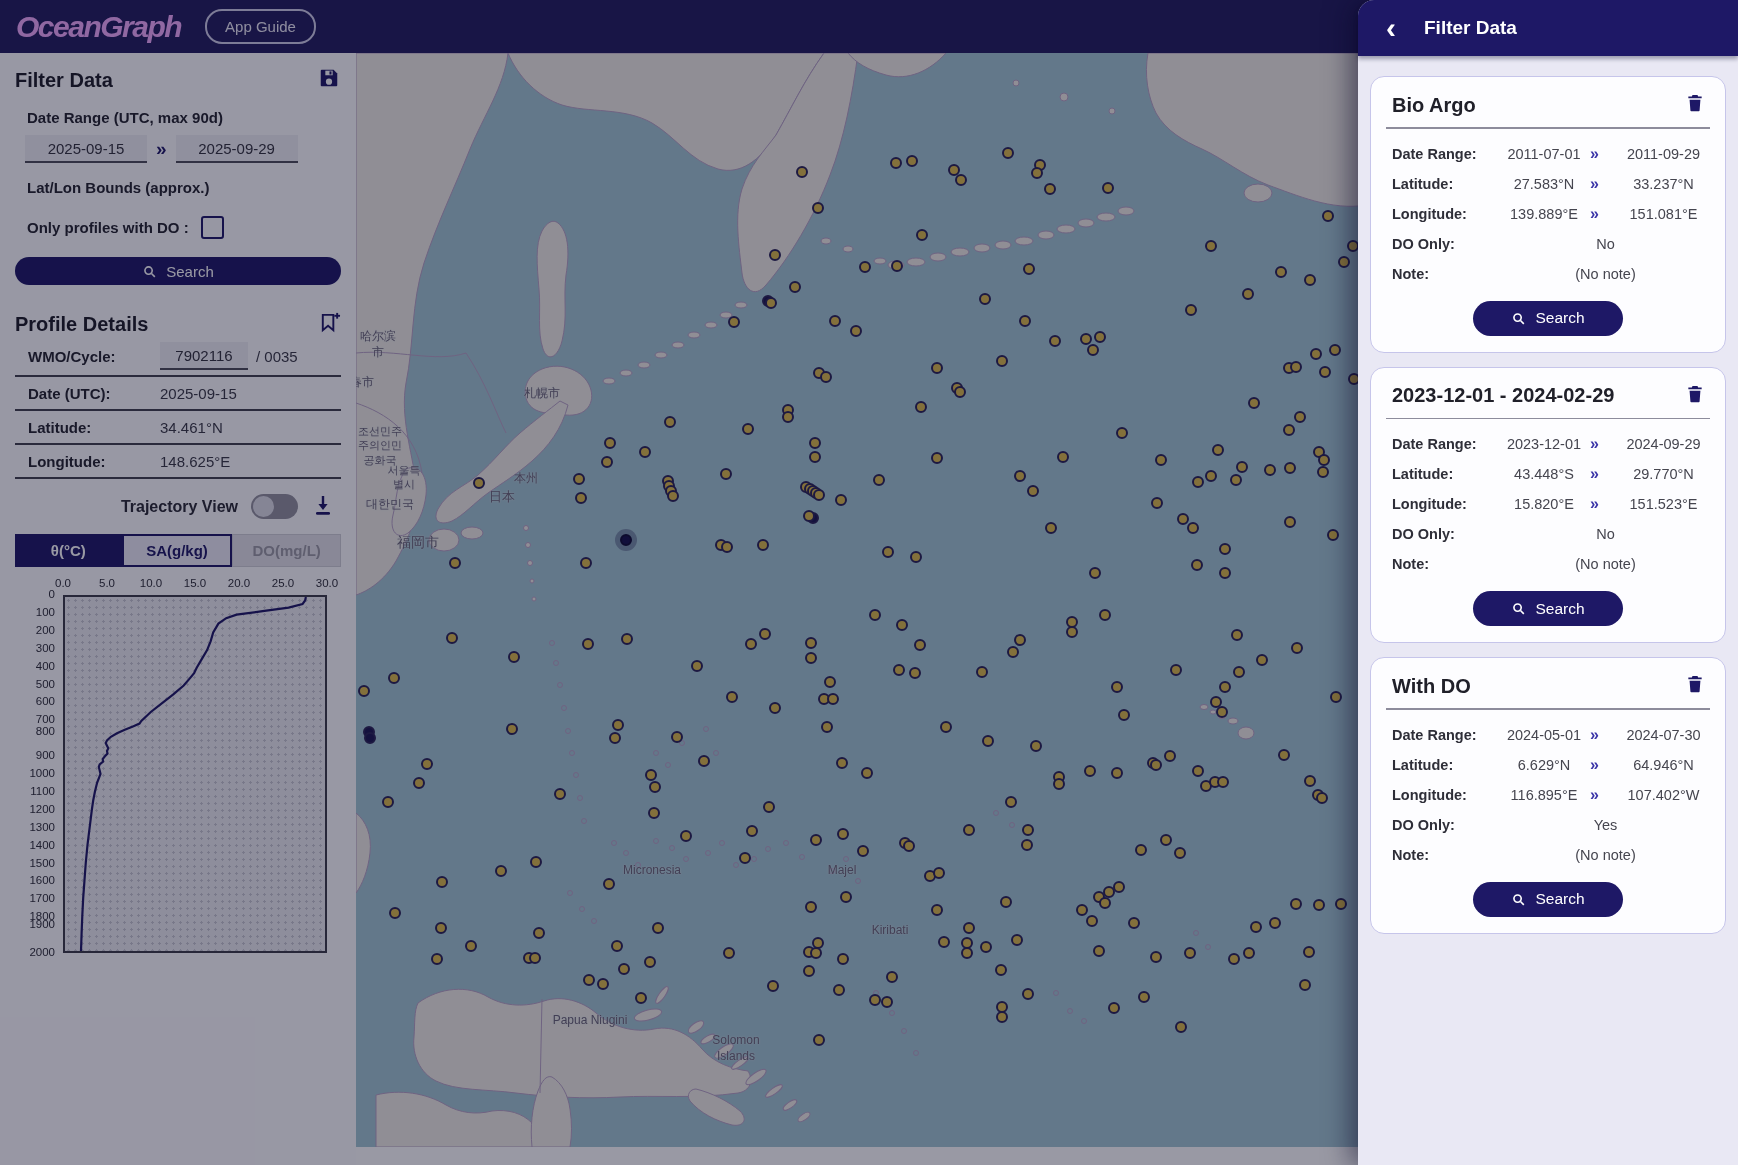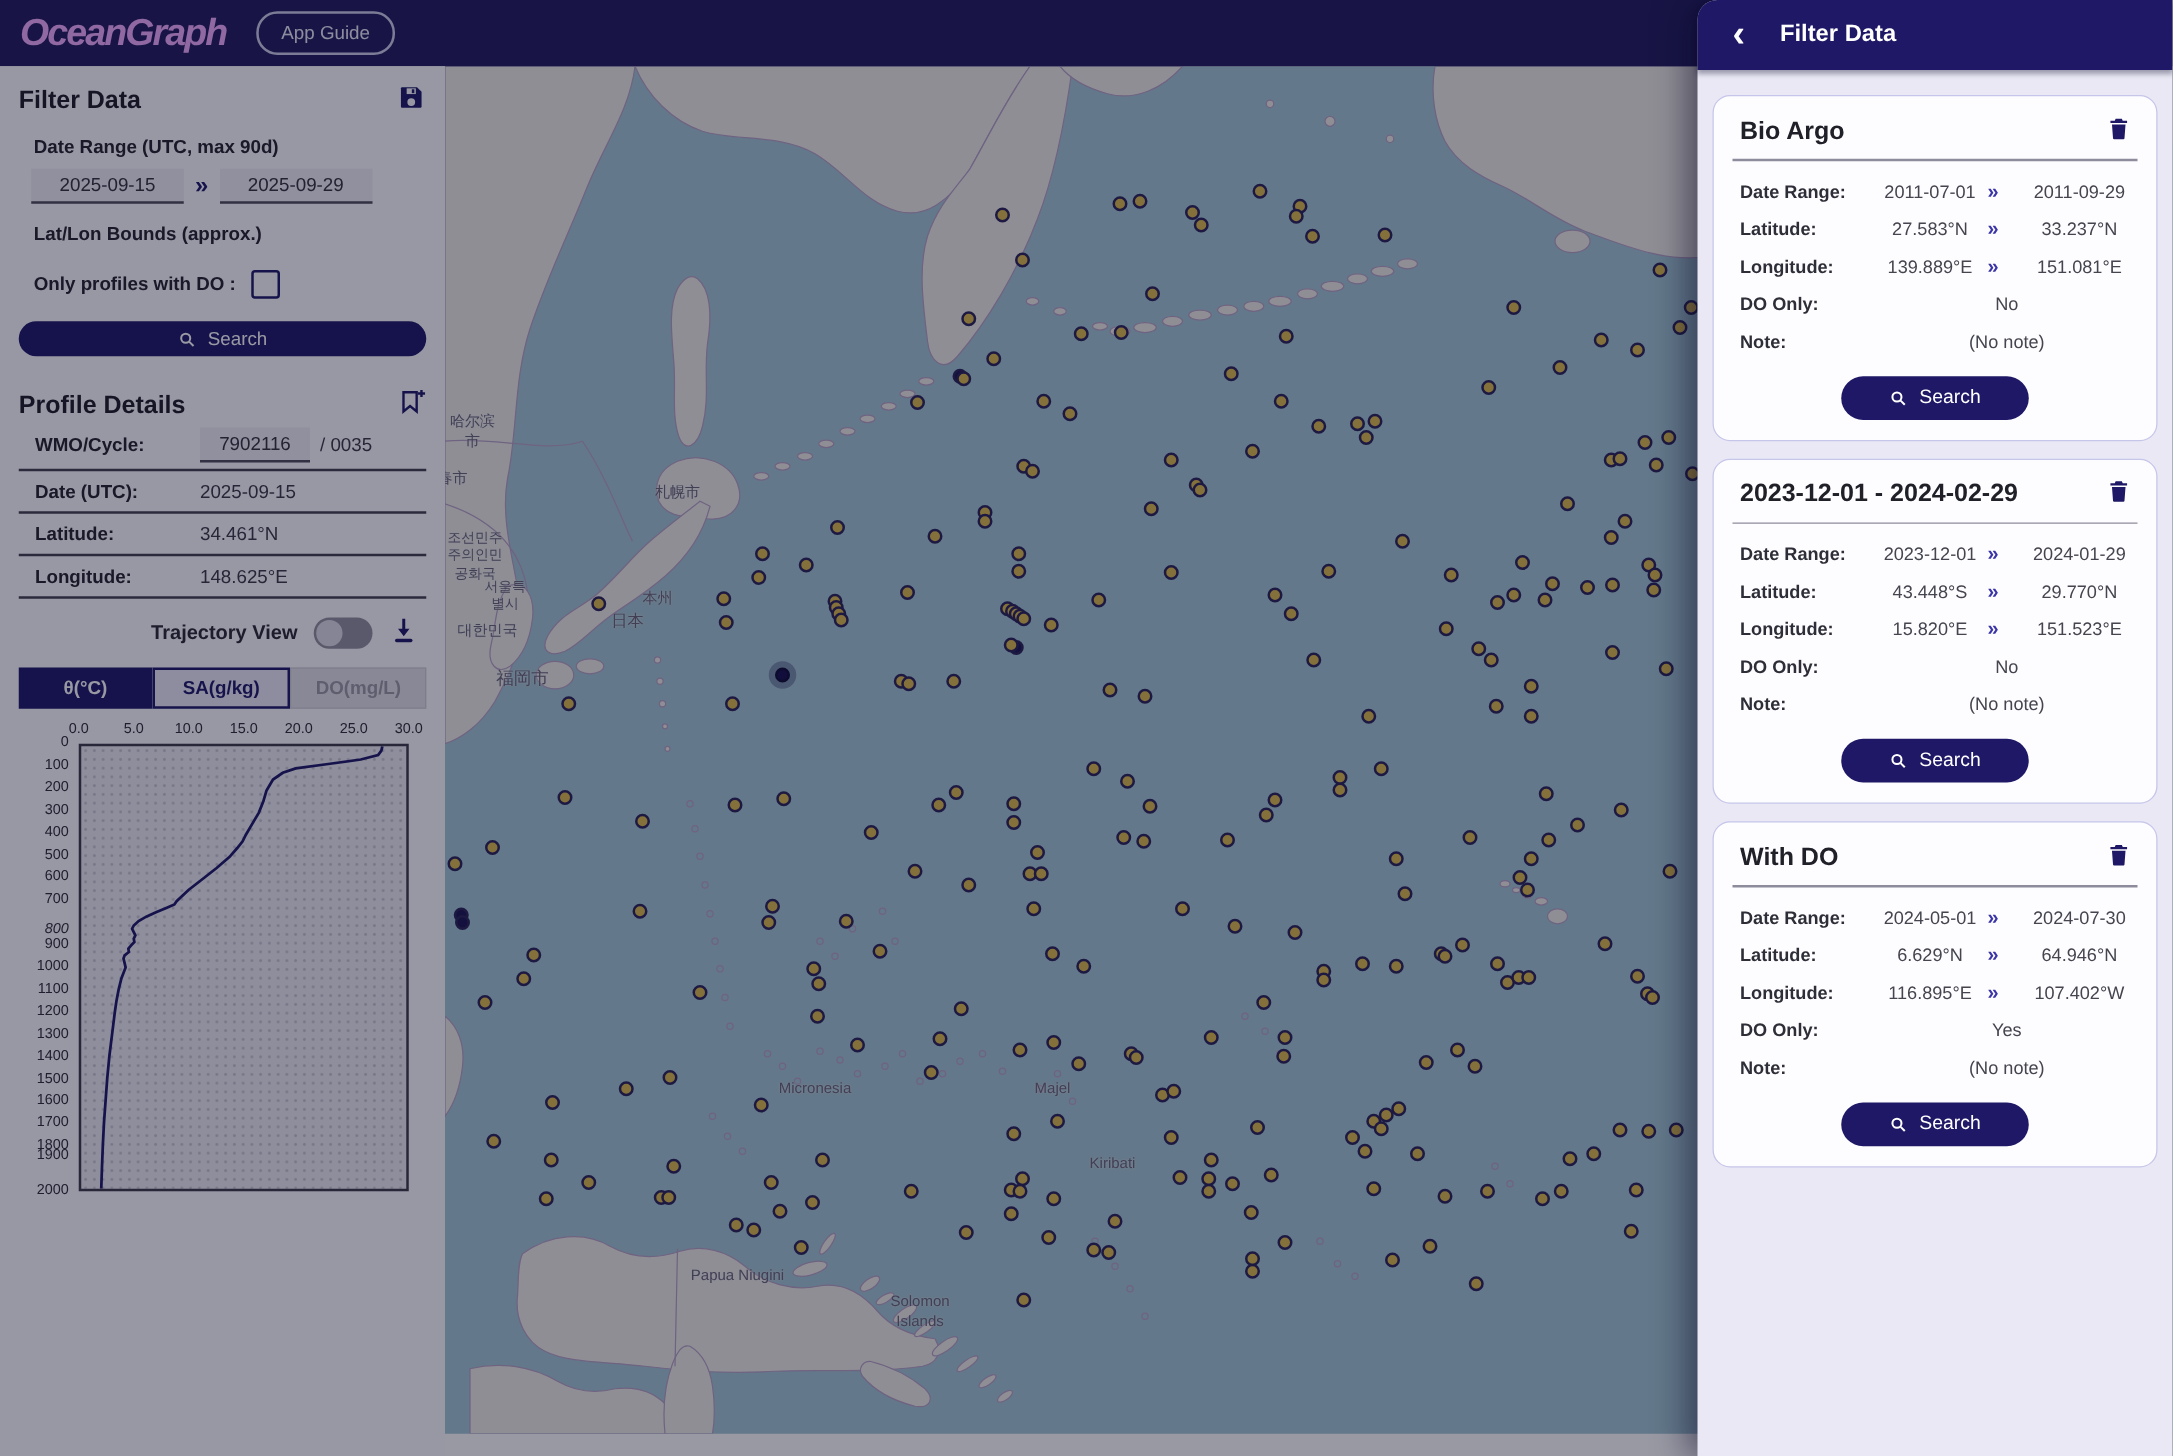--- a/index.html
+++ b/index.html
@@ -633,21 +633,21 @@
         </div>
       <div>
           <span class="ylab" style="top: 11px;">0</span>
           <span class="ylab" style="top: 28.9px;">100</span>
           <span class="ylab" style="top: 46.8px;">200</span>
           <span class="ylab" style="top: 64.7px;">300</span>
           <span class="ylab" style="top: 82.6px;">400</span>
           <span class="ylab" style="top: 100.5px;">500</span>
           <span class="ylab" style="top: 118.4px;">600</span>
           <span class="ylab" style="top: 136.3px;">700</span>
-          <span class="ylab" style="top: 160px; font-style: italic;">800</span>
+          <span class="ylab" style="top: 148px;">800</span>
           <span class="ylab" style="top: 172.1px;">900</span>
           <span class="ylab" style="top: 190px;">1000</span>
           <span class="ylab" style="top: 207.9px;">1100</span>
           <span class="ylab" style="top: 225.8px;">1200</span>
           <span class="ylab" style="top: 243.7px;">1300</span>
           <span class="ylab" style="top: 261.6px;">1400</span>
           <span class="ylab" style="top: 279.5px;">1500</span>
           <span class="ylab" style="top: 297.4px;">1600</span>
           <span class="ylab" style="top: 315.3px;">1700</span>
           <span class="ylab" style="top: 333.2px;">1800</span>
@@ -727,21 +727,21 @@
                   <path d="M9 2.5h6l.8 1.7H20v2.2H4V4.2h4.2z"></path>
                   <path d="M5.5 8h13l-1 13.1a1 1 0 0 1-1 .9h-9a1 1 0 0 1-1-.9z"></path>
                 </svg></span>
           </span>
         </div>
         <div class="c-div"></div>
         <div class="crow">
             <span class="cl">Date Range:</span>
             <span class="cv">2023-12-01</span>
             <span class="chev">»</span>
-            <span class="cv">2024-01-29</span>
+            <span class="cv">2024-09-29</span>
           </div>
         <div class="crow">
             <span class="cl">Latitude:</span>
             <span class="cv">43.448°S</span>
             <span class="chev">»</span>
             <span class="cv">29.770°N</span>
           </div>
         <div class="crow">
             <span class="cl">Longitude:</span>
             <span class="cv">15.820°E</span>

